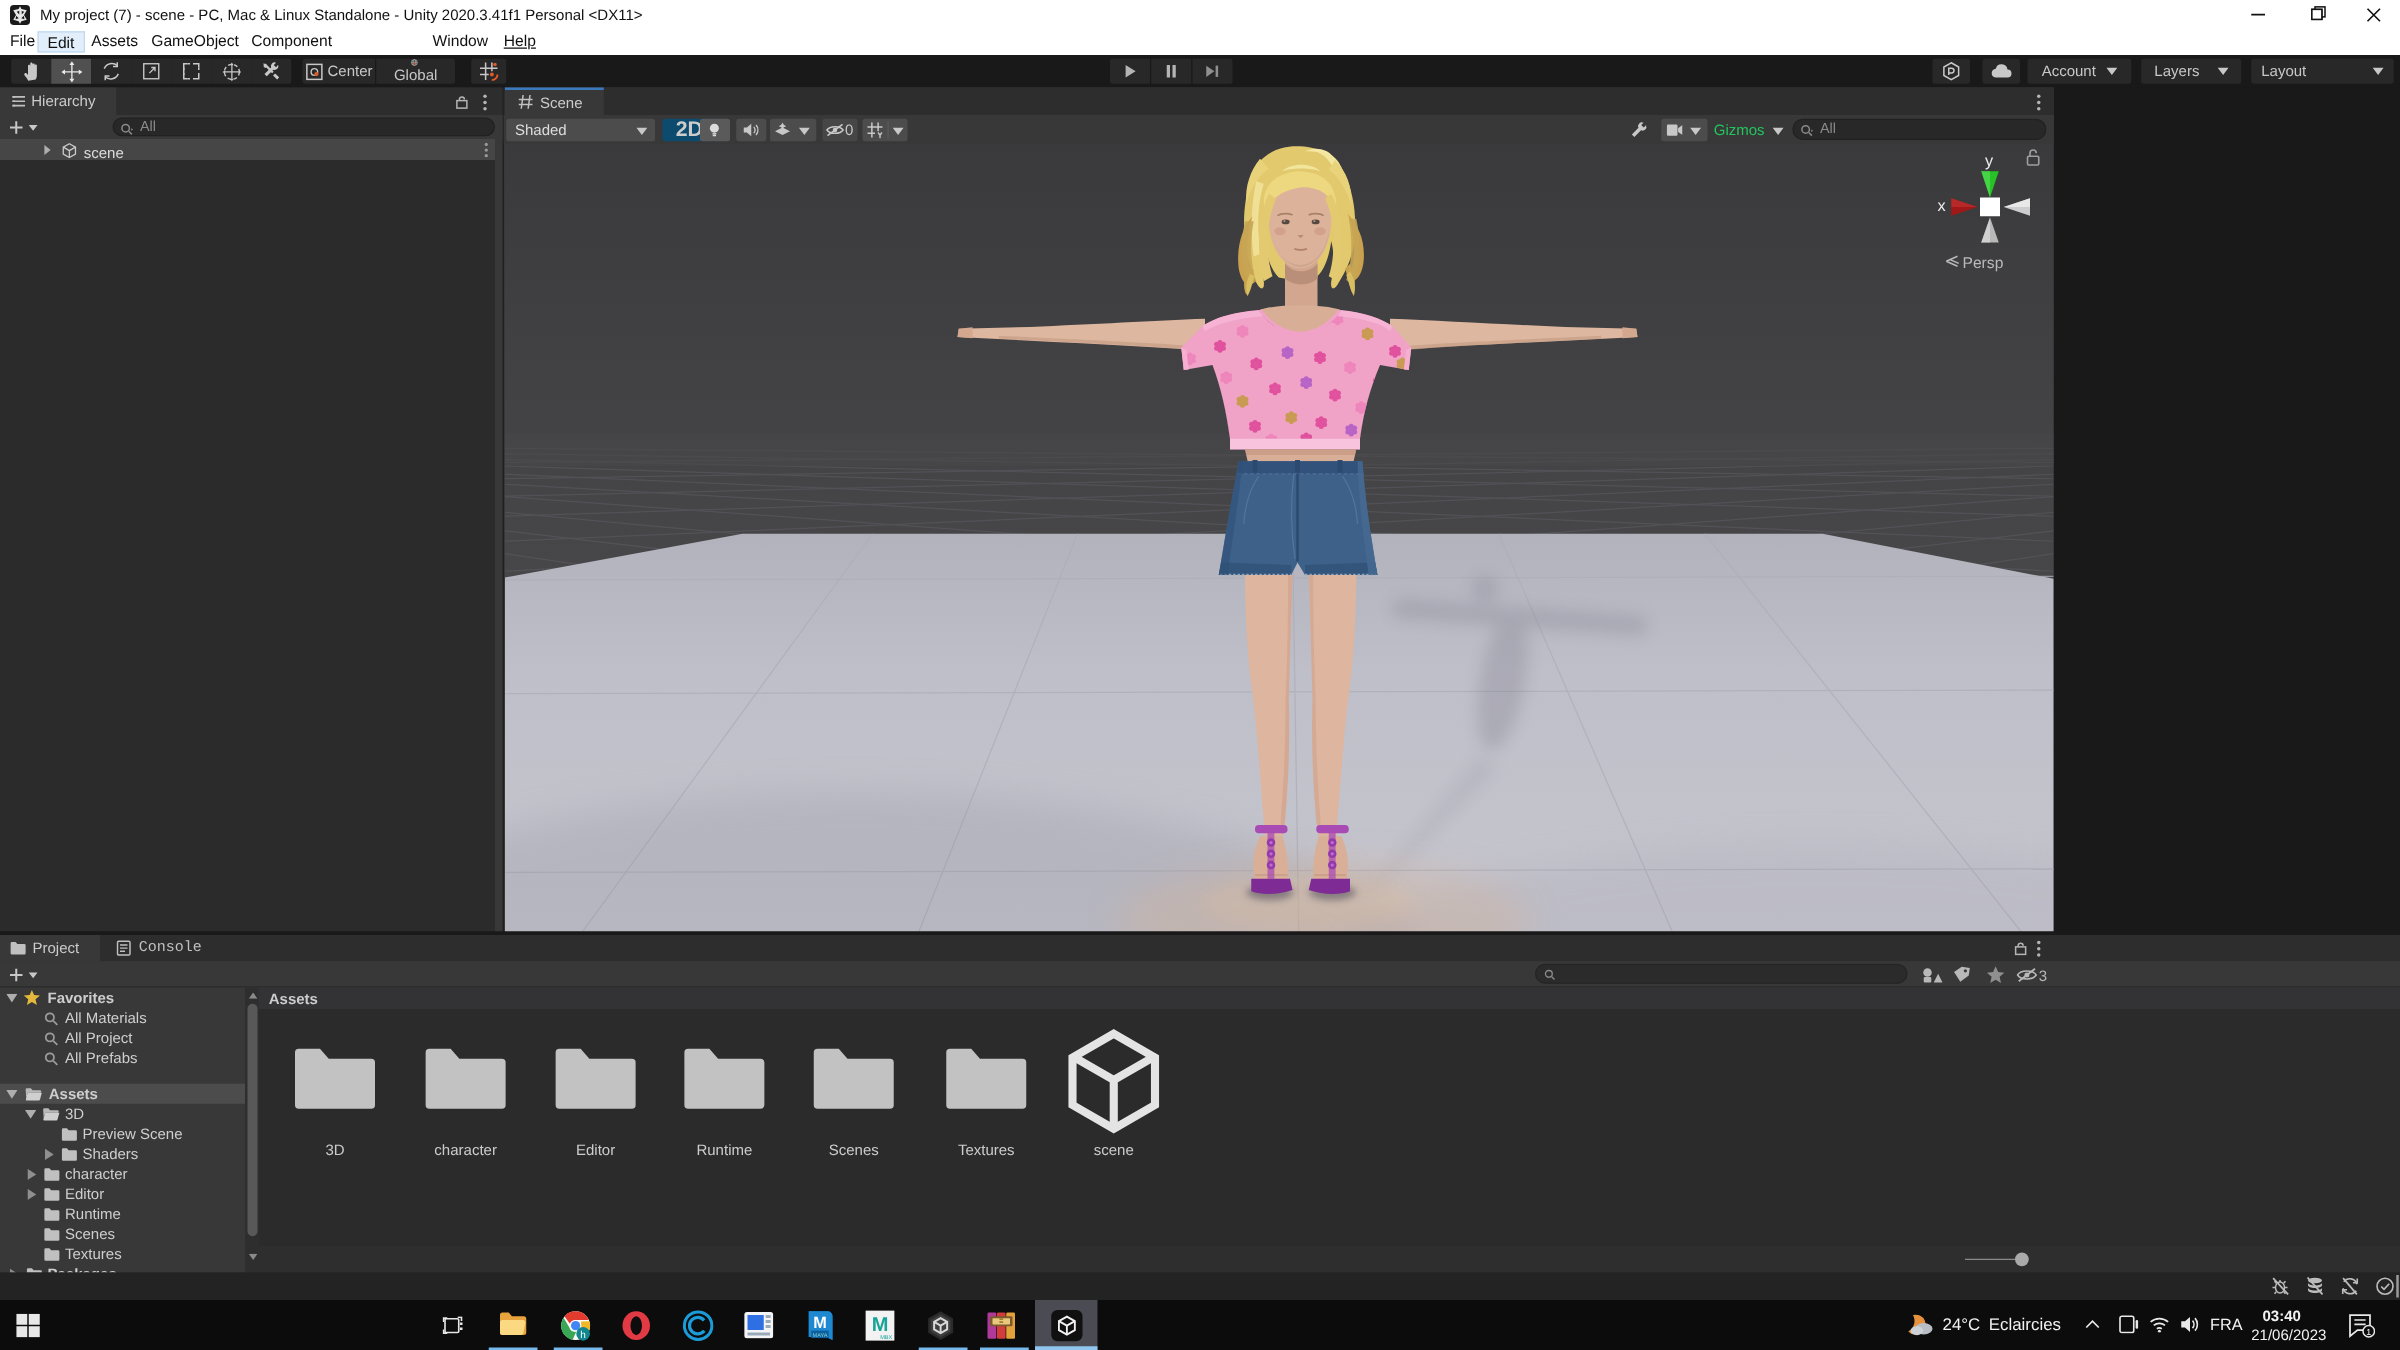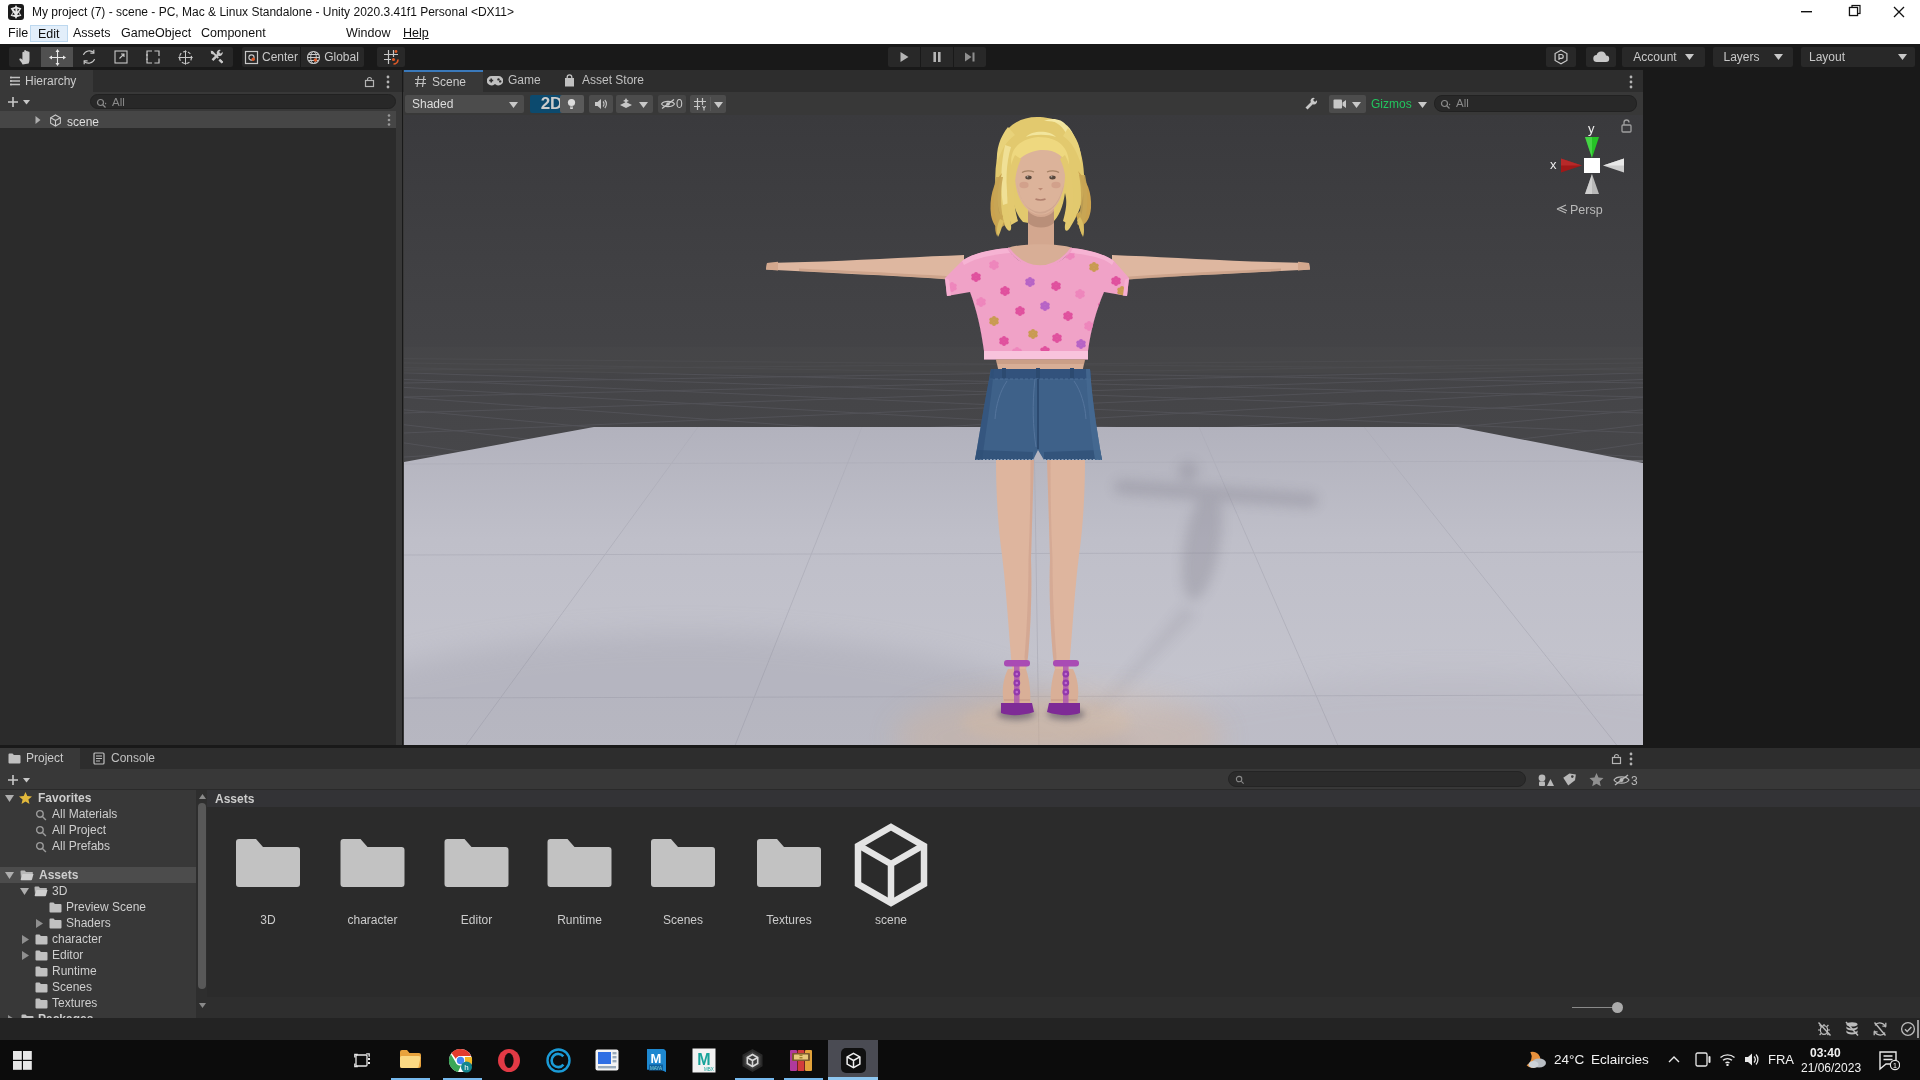--- a/index.html
+++ b/index.html
@@ -115,21 +115,21 @@
     </div>
 
     <div class="tbtn" style="left:242px;top:47px;width:58px;border-radius:2px 0 0 2px;">
       <svg width="15" height="15" viewBox="0 0 15 15" style="margin-right:3px;">
           <rect x="1.5" y="1.5" width="12" height="12" fill="none" stroke="#c8c8c8" stroke-width="1.2"></rect>
           <circle cx="7.5" cy="7.5" r="2.6" fill="none" stroke="#c8c8c8" stroke-width="1.1"></circle>
           <circle cx="9.2" cy="9.2" r="1.7" fill="#e05a28"></circle>
         </svg>
       <span class="tbtxt">Center</span>
     </div>
-    <div class="tbtn" style="left:301px;top:47px;width:63px;border-radius:0 2px 2px 0;">
+    <div class="tbtn" style="left:301px;top:47px;width:63px;border-radius:0 2px 2px 0;flex-direction:column;">
       <svg width="15" height="15" viewBox="0 0 15 15" style="margin-right:3px;">
           <circle cx="7.5" cy="7.5" r="6" fill="none" stroke="#c8c8c8" stroke-width="1.1"></circle>
           <ellipse cx="7.5" cy="7.5" rx="2.8" ry="6" fill="none" stroke="#c8c8c8" stroke-width="1"></ellipse>
           <path d="M1.5 7.5h12M2.3 4.5h10.4M2.3 10.5h10.4" stroke="#c8c8c8" stroke-width="1"></path>
           <circle cx="9.4" cy="10" r="1.8" fill="#e05a28"></circle>
         </svg>
       <span class="tbtxt">Global</span>
     </div>
 
     <div class="tbtn" style="left:377px;top:47px;width:28px;border-radius:2px;">
@@ -244,35 +244,20 @@
     <div class="abs" style="left:396px;top:22px;width:6px;height:656px;background:#383838;"></div>
   </div>
 
   <div class="abs" id="scenepanel">
     <div class="abs tabbar" style="left:0;top:0;width:1240px;height:22px;"></div>
     <div class="abs tab-active" style="left:1px;top:0;width:79px;height:22px;border-top:2px solid #3a79bb;">
       <svg class="abs" style="left:10px;top:3px;" width="13" height="13" viewBox="0 0 13 13">
           <path d="M4.5 1L3 12M10 1L8.5 12M1 4.5h11M1 8.5h11" stroke="#c0c0c0" stroke-width="1.2" fill="none"></path>
         </svg>
       <span class="abs" style="left:28px;top:3px;">Scene</span>
-    </div>
-    <div class="abs" style="left:80px;top:0;width:1160px;height:22px;color:#c0c0c0;font-size:12px;">
-      <svg class="abs" style="left:4px;top:6px;" width="16" height="11" viewBox="0 0 16 11">
-          <path d="M4.5 0h7a4.5 4.5 0 0 1 0 9.5 4.5 4.5 0 0 1-3-1.2H7.5a4.5 4.5 0 0 1-3 1.2A4.5 4.5 0 0 1 4.5 0z" fill="#c0c0c0"></path>
-          <circle cx="11.5" cy="3.4" r="1.2" fill="#2d2d2d"></circle>
-          <circle cx="13.2" cy="5.4" r="1.2" fill="#2d2d2d"></circle>
-          <rect x="3.4" y="2.5" width="1.6" height="4" fill="#2d2d2d"></rect>
-          <rect x="2.2" y="3.7" width="4" height="1.6" fill="#2d2d2d"></rect>
-        </svg>
-      <span class="abs" style="left:25px;top:3px;">Game</span>
-      <svg class="abs" style="left:80px;top:4px;" width="13" height="14" viewBox="0 0 13 14">
-          <path d="M2 4h9v8.5H2z" fill="#c0c0c0"></path>
-          <path d="M4.2 6V3.2a2.3 2.3 0 0 1 4.6 0V6" fill="none" stroke="#c0c0c0" stroke-width="1.3"></path>
-        </svg>
-      <span class="abs" style="left:99px;top:3px;">Asset Store</span>
     </div>
     <svg class="abs" style="left:1226px;top:5px;" width="4" height="14" viewBox="0 0 4 14">
         <circle cx="2" cy="2" r="1.4" fill="#b4b4b4"></circle>
         <circle cx="2" cy="7" r="1.4" fill="#b4b4b4"></circle>
         <circle cx="2" cy="12" r="1.4" fill="#b4b4b4"></circle>
       </svg>
 
     <div class="abs" style="left:0;top:22px;width:1240px;height:23px;background:#383838;"></div>
     <div class="abs" style="left:2px;top:25px;width:119px;height:18px;background:#4c4c4c;border-radius:2px;color:#ddd;font-size:12px;">
       <span class="abs" style="left:7px;top:2px;">Shaded</span>
@@ -614,21 +599,21 @@
 
   <div class="abs" id="project">
     <div class="abs" style="left:0;top:-3px;width:1920px;height:3px;background:#191919;"></div>
     <div class="abs tabbar" style="left:0;top:0;width:1920px;height:21px;"></div>
     <div class="abs tab-active" style="left:0;top:0;width:80px;height:21px;">
       <svg class="abs" style="left:8px;top:5px;" width="13" height="11" viewBox="0 0 13 11">
           <path d="M0.5 1.5a1 1 0 0 1 1-1h3l1.4 1.6h5.6a1 1 0 0 1 1 1v6.4a1 1 0 0 1-1 1h-10a1 1 0 0 1-1-1z" fill="#c0c0c0"></path>
         </svg>
       <span class="abs" style="left:26px;top:3px;">Project</span>
     </div>
-    <div class="abs" style="left:80px;top:0;width:400px;height:21px;color:#c0c0c0;font-size:12px;">
+    <div class="abs" style="left:80px;top:0;width:400px;height:21px;color:#c0c0c0;font-size:12px;font-family:Liberation Mono, monospace;">
       <svg class="abs" style="left:13px;top:4px;" width="12" height="13" viewBox="0 0 12 13">
           <rect x="1" y="1" width="10" height="11" rx="1" fill="none" stroke="#c0c0c0" stroke-width="1.2"></rect>
           <path d="M3 4h6M3 6.5h6M3 9h4" stroke="#c0c0c0" stroke-width="1.1"></path>
         </svg>
       <span class="abs" style="left:31px;top:3px;">Console</span>
     </div>
     <svg class="abs" style="left:1610px;top:4px;" width="13" height="13" viewBox="0 0 13 13">
         <rect x="2.5" y="5.5" width="8" height="6" fill="none" stroke="#b4b4b4" stroke-width="1.2"></rect>
         <path d="M4.5 5.5v-1a2 2 0 0 1 4 0" fill="none" stroke="#b4b4b4" stroke-width="1.2"></path>
       </svg>

